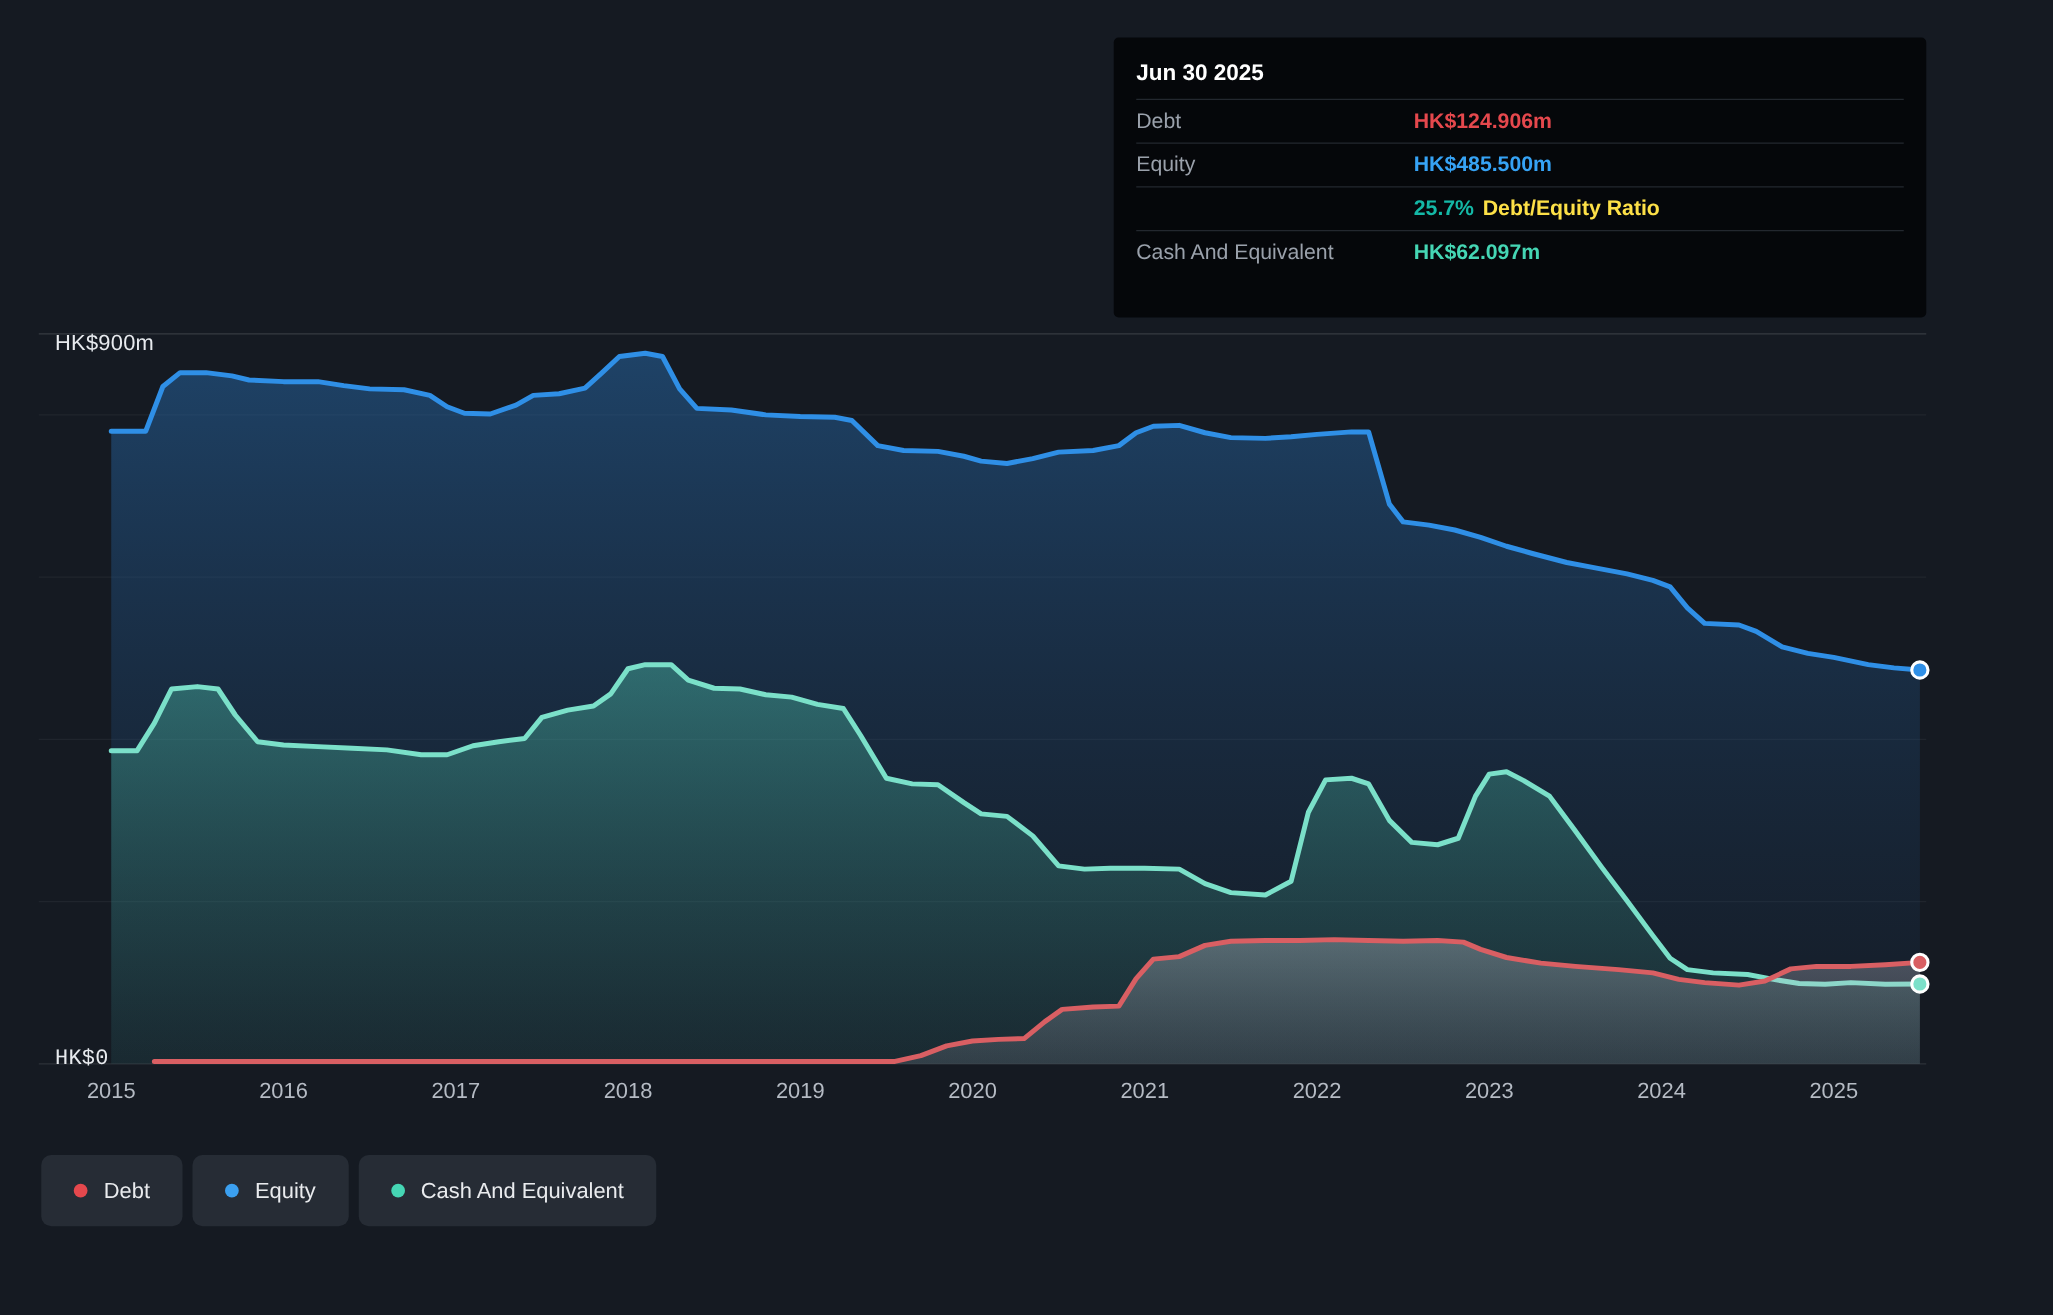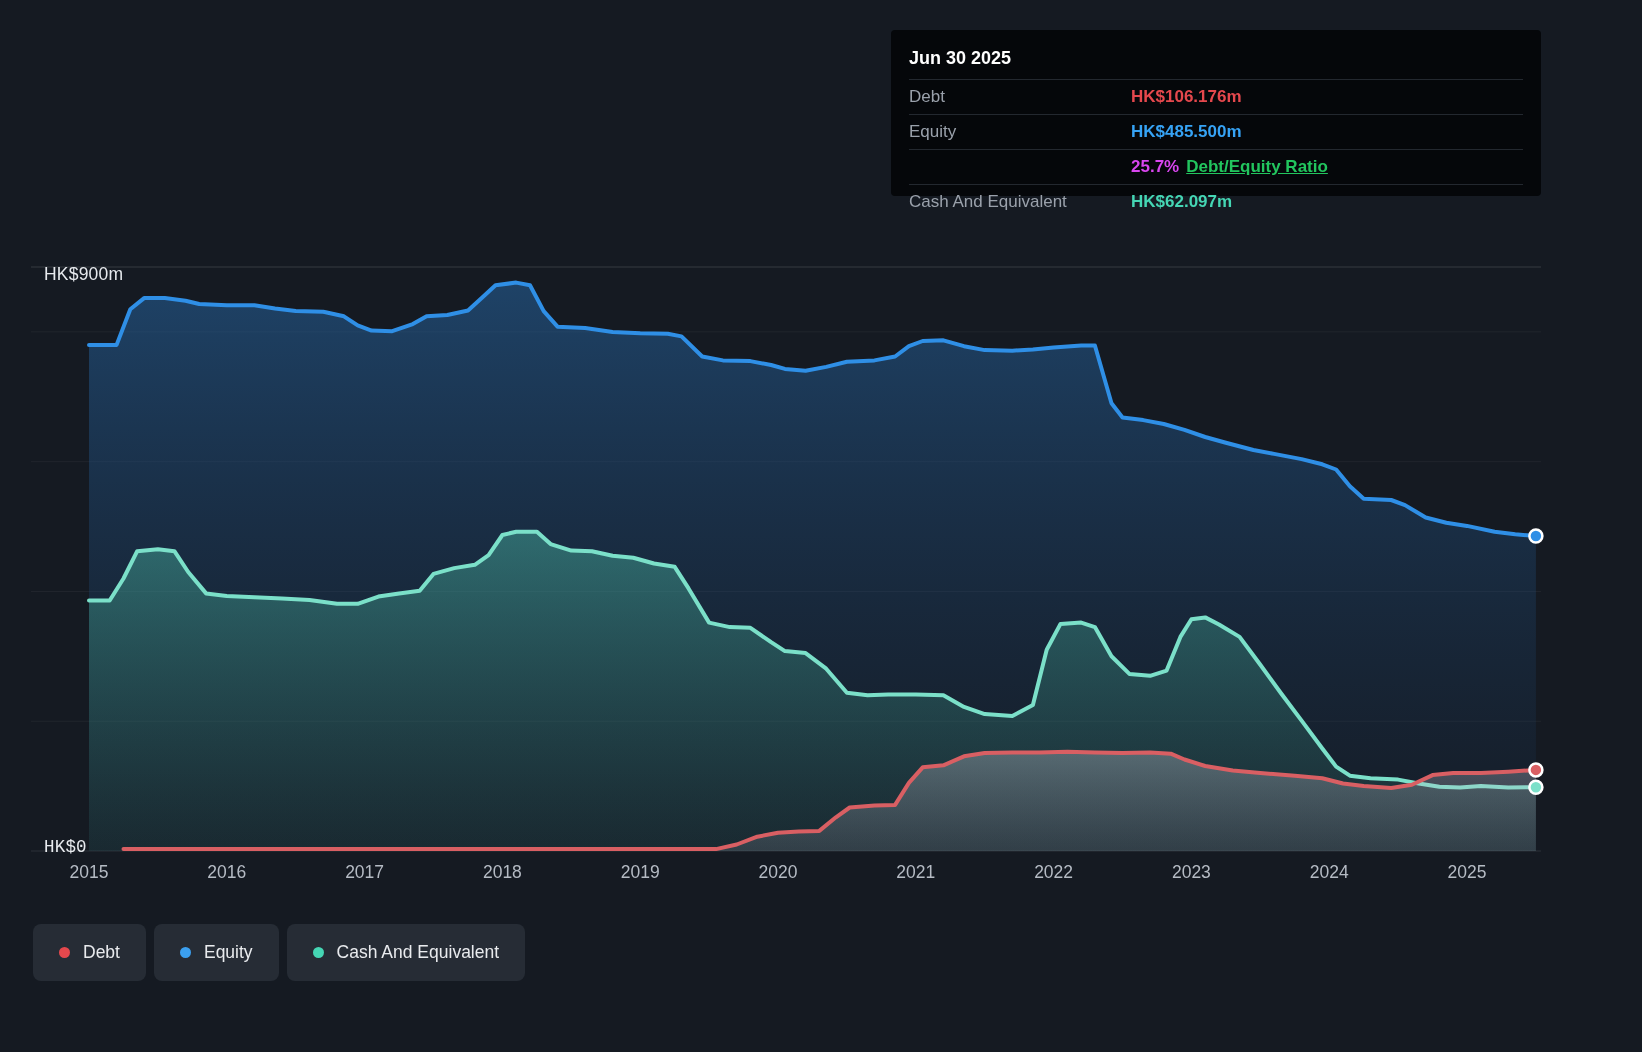--- a/index.html
+++ b/index.html
@@ -7,30 +7,30 @@
     position:relative;width:1642px;height:1052px;overflow:hidden;
     background:#151a22;
     font-family:"Liberation Sans","DejaVu Sans",sans-serif;
     color:#e7eaee;
   }
   svg.plot{position:absolute;left:0;top:0;}
   .ylab{position:absolute;left:44px;font-size:17.5px;color:#e7eaee;letter-spacing:.2px;margin-top:24px;}
   .ylab.top{top:240px;}
   .ylab.bottom{top:813px;font-family:Liberation Mono, monospace;}
   .tooltip{
-    position:absolute;left:891px;top:30px;width:650px;height:166px;
+    position:absolute;left:891px;top:30px;width:650px;height:224px;
     box-sizing:border-box;background:#05070a;border-radius:4px;
     padding:10px 18px 16px 18px;z-index:5;
   }
   .tt-title{font-size:18px;font-weight:bold;color:#ffffff;padding:8px 0 10px 0;}
   .tt-row{display:flex;align-items:center;height:34px;border-top:1px solid #23282f;font-size:17px;}
   .tt-label{width:222px;color:#9aa1ab;flex:none;}
   .tt-value{font-weight:bold;}
-  .tt-ratio-val{font-weight:bold;color:#d946ef;}
-  .tt-ratio-label{color:#22c55e;margin-left:7px;text-decoration:underline;}
+  .tt-ratio-val{font-weight:bold;color:#14b8a6;}
+  .tt-ratio-label{color:#fde047;margin-left:7px;}
   .legend{position:absolute;left:33px;top:924px;display:flex;gap:8px;z-index:5;}
   .pill{
     display:flex;align-items:center;height:57px;padding:0 26px;
     background:#262c35;border-radius:8px;font-size:17.5px;color:#e9ebee;
     cursor:pointer;user-select:none;
   }
   .dot{width:11px;height:11px;border-radius:50%;margin-right:13px;flex:none;background:#888;}
 </style>
 </head>
 <body>
@@ -88,21 +88,21 @@
         <text x="1191.4" y="878" text-anchor="middle" fill="#b5bbc4" font-size="17.5" font-family="&quot;Liberation Sans&quot;,&quot;DejaVu Sans&quot;,sans-serif">2023</text>
         <text x="1329.2" y="878" text-anchor="middle" fill="#b5bbc4" font-size="17.5" font-family="&quot;Liberation Sans&quot;,&quot;DejaVu Sans&quot;,sans-serif">2024</text>
         <text x="1467.0" y="878" text-anchor="middle" fill="#b5bbc4" font-size="17.5" font-family="&quot;Liberation Sans&quot;,&quot;DejaVu Sans&quot;,sans-serif">2025</text>
       </g>
   </svg>
 
   <div class="tooltip">
     <div class="tt-title">Jun 30 2025</div>
     <div class="tt-row">
       <span class="tt-label">Debt</span>
-      <span class="tt-value" style="color: rgb(229, 72, 77);">HK$106.176m</span>
+      <span class="tt-value" style="color: rgb(229, 72, 77);">HK$124.906m</span>
     </div>
     <div class="tt-row">
       <span class="tt-label">Equity</span>
       <span class="tt-value" style="color: rgb(54, 163, 245);">HK$485.500m</span>
     </div>
     <div class="tt-row">
       <span class="tt-label"></span>
       <span class="tt-value">
         <span class="tt-ratio-val">25.7%</span><span class="tt-ratio-label">Debt/Equity Ratio</span>
       </span>

